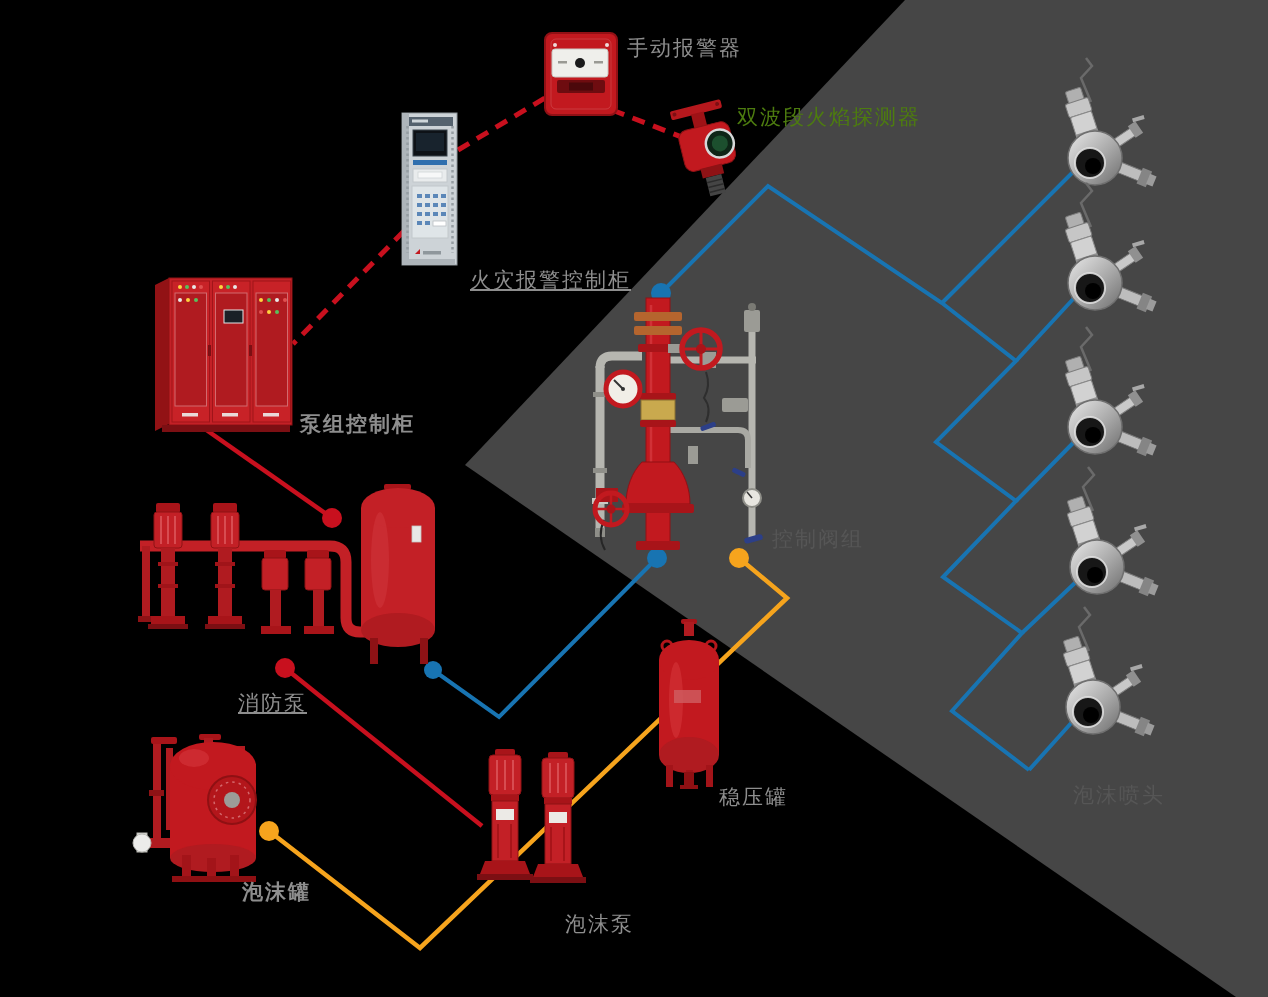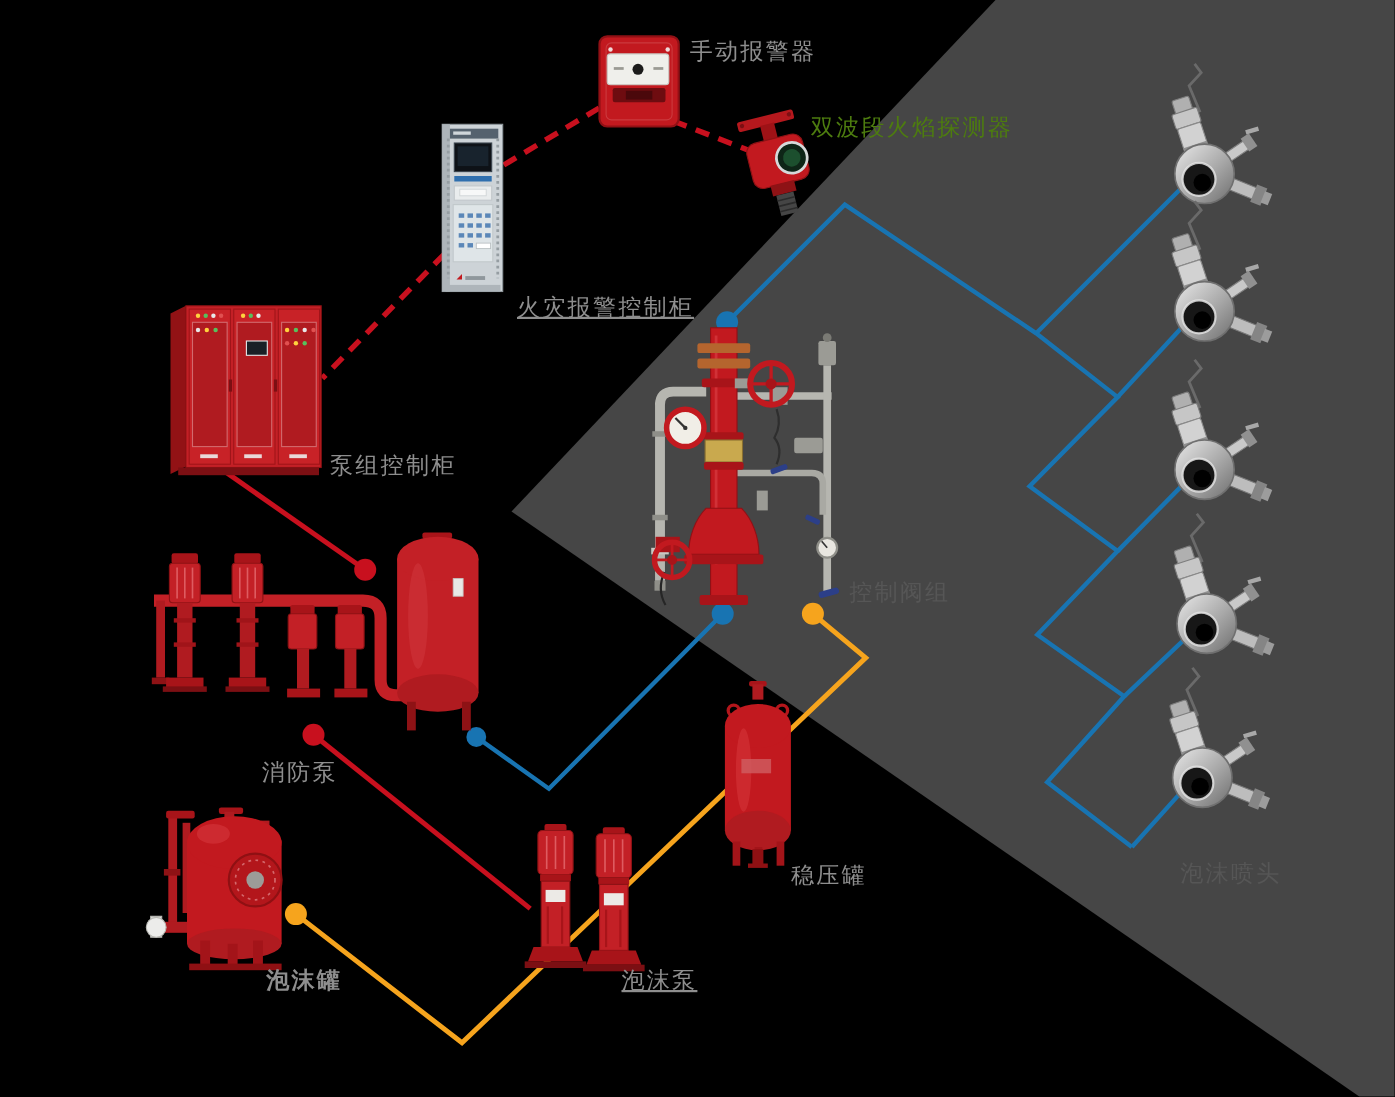--- a/index.html
+++ b/index.html
@@ -382,21 +382,21 @@
     <use href="#spr" transform="translate(1095,283)"></use>
     <use href="#spr" transform="translate(1095,427)"></use>
     <use href="#spr" transform="translate(1097,567)"></use>
     <use href="#spr" transform="translate(1093,707)"></use>
   </g>
 </svg>
 
 <div class="lbl" style="left:627px;top:35px;">手动报警器</div>
 <div class="lbl dark" style="left:737px;top:104px;">双波段火焰探测器</div>
 <div class="lbl" style="left:470px;top:267px;text-decoration:underline;">火灾报警控制柜</div>
-<div class="lbl" style="left:300px;top:411px;">泵组控制柜</div>
-<div class="lbl" style="left:238px;top:690px;">消防泵</div>
+<div class="lbl" style="left:300px;top:411px;font-weight:bold;">泵组控制柜</div>
+<div class="lbl" style="left:238px;top:690px;text-decoration:underline;">消防泵</div>
 <div class="lbl dim" style="left:772px;top:526px;">控制阀组</div>
 <div class="lbl" style="left:719px;top:784px;">稳压罐</div>
 <div class="lbl" style="left:242px;top:879px;font-weight:bold;">泡沫罐</div>
-<div class="lbl" style="left:565px;top:879px;text-decoration:underline;">泡沫泵</div>
+<div class="lbl" style="left:565px;top:911px;">泡沫泵</div>
 <div class="lbl dim" style="left:1073px;top:782px;">泡沫喷头</div>
 
 </div>
 
 </body></html>

